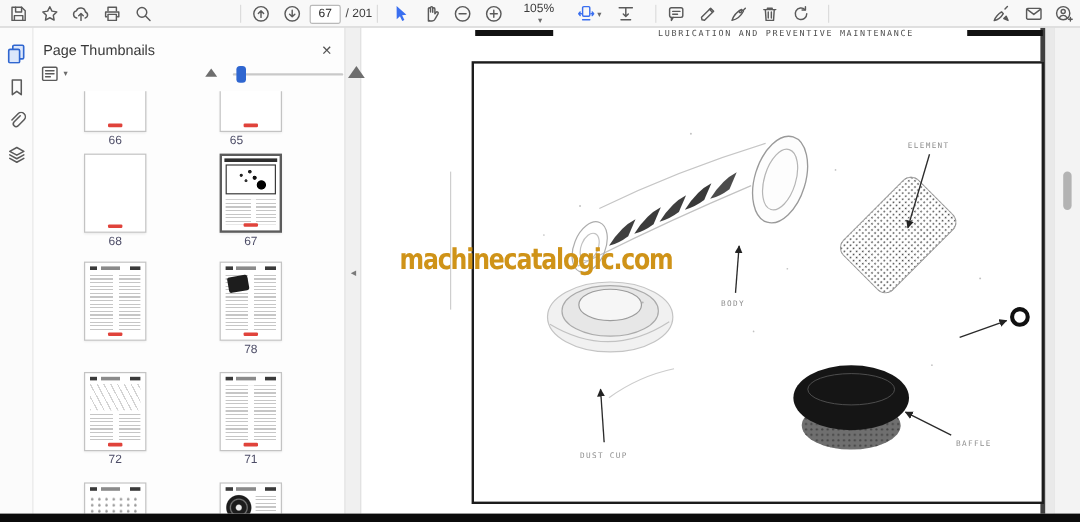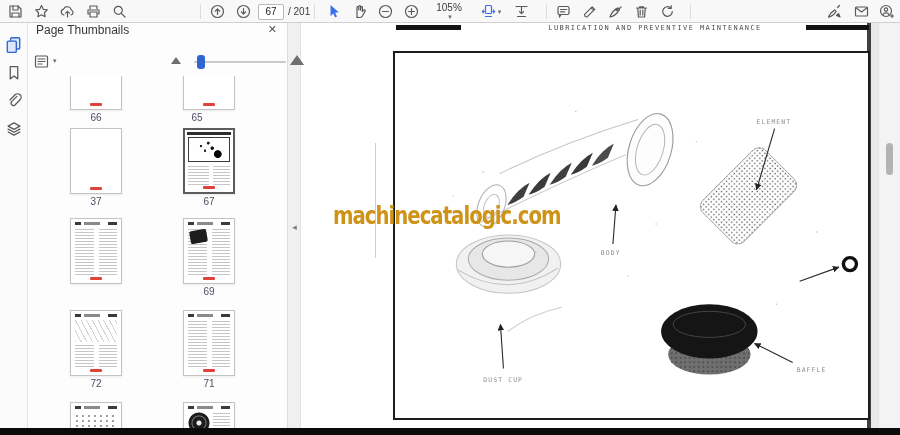--- a/index.html
+++ b/index.html
@@ -17,21 +17,21 @@
   .page-input { width:26px; height:16px; border:1px solid #b9b9b9; border-radius:2px; background:#fff; font:10px "Liberation Sans",sans-serif; text-align:center; color:#222; }
   .tb-text { font-size:10px; color:#3c3c3c; white-space:nowrap;text-align:right; }
   .caret { font-size:7px; color:#6b6b6b; margin-left:2px; }
 
   
   .rail { position:absolute; left:0; top:23px; bottom:7px; width:28px; background:#fbfbfb; border-right:1px solid #e3e3e3; display:flex; flex-direction:column; align-items:center; padding-top:12px; gap:9px; z-index:20; }
   .rail .tbtn { width:22px; height:19px; }
 
   
   .panel { position:absolute; left:28px; top:23px; bottom:7px; width:260px; background:#fdfdfd; border-right:1px solid #ddd; z-index:20; }
-  .panel-head { height:26px; display:flex; align-items:flex-start; justify-content:space-between; padding:0 10px 0 8px; }
+  .panel-head { height:26px; display:flex; align-items:flex-end; justify-content:space-between; padding:0 10px 0 8px; }
   .panel-title { font-size:12px; color:#383838; }
   .panel-close { border:none; background:none; font-size:11px; color:#555; cursor:pointer; }
   .panel-tools { position:relative; height:27px; }
   .opt-btn { position:absolute; left:6px; top:3px; width:26px; height:18px; border:none; background:none; display:flex; align-items:center; gap:2px; cursor:pointer; }
   .mtn { width:0; height:0; border-left:5px solid transparent; border-right:5px solid transparent; border-bottom:7px solid #6e6e6e; position:absolute; top:8px; }
   .mtn.small { left:143px; }
   .mtn.big { left:262px; border-left-width:7px; border-right-width:7px; border-bottom-width:10px; top:6px; }
   .slider-track { position:absolute; left:166px; top:12px; width:92px; height:2px; background:#c9c9c9; border-radius:2px; cursor:pointer; }
   .slider-thumb { position:absolute; left:3px; top:-6px; width:8px; height:14px; background:#2f66d0; border-radius:3px; cursor:pointer; }
 
@@ -313,38 +313,38 @@
     <div class="tcell" style="left:42px; top:52px;">
         <div class="mini"></div>
       </div>
     <div class="tcell selected" style="left:155px; top:52px;">
       <div class="mini m67">
         <div class="m-hdr"></div>
         <div class="m67-img"></div>
         <div class="m67-txt"></div>
       </div>
     </div>
-    <div class="tlabel" style="left:42px; top:120px;">37</div>
+    <div class="tlabel" style="left:42px; top:120px;">68</div>
     <div class="tlabel" style="left:155px; top:120px;">67</div>
 
     <div class="tcell" style="left:42px; top:142px;">
       <div class="mini">
         <div class="m-hdr2"></div>
         <div class="m-cols"></div>
       </div>
     </div>
     <div class="tcell" style="left:155px; top:142px;">
       <div class="mini">
         <div class="m-hdr2"></div>
         <div class="m-cols"></div>
         <div class="m-blob"></div>
       </div>
     </div>
     <div class="tlabel" style="left:42px; top:210px;margin-top:36px;">70</div>
-    <div class="tlabel" style="left:155px; top:210px;">69</div>
+    <div class="tlabel" style="left:155px; top:210px;">78</div>
 
     <div class="tcell" style="left:42px; top:234px;">
       <div class="mini">
         <div class="m-hdr2"></div>
         <div class="m-sketch"></div>
         <div class="m-cols low"></div>
       </div>
     </div>
     <div class="tcell" style="left:155px; top:234px;">
       <div class="mini">

